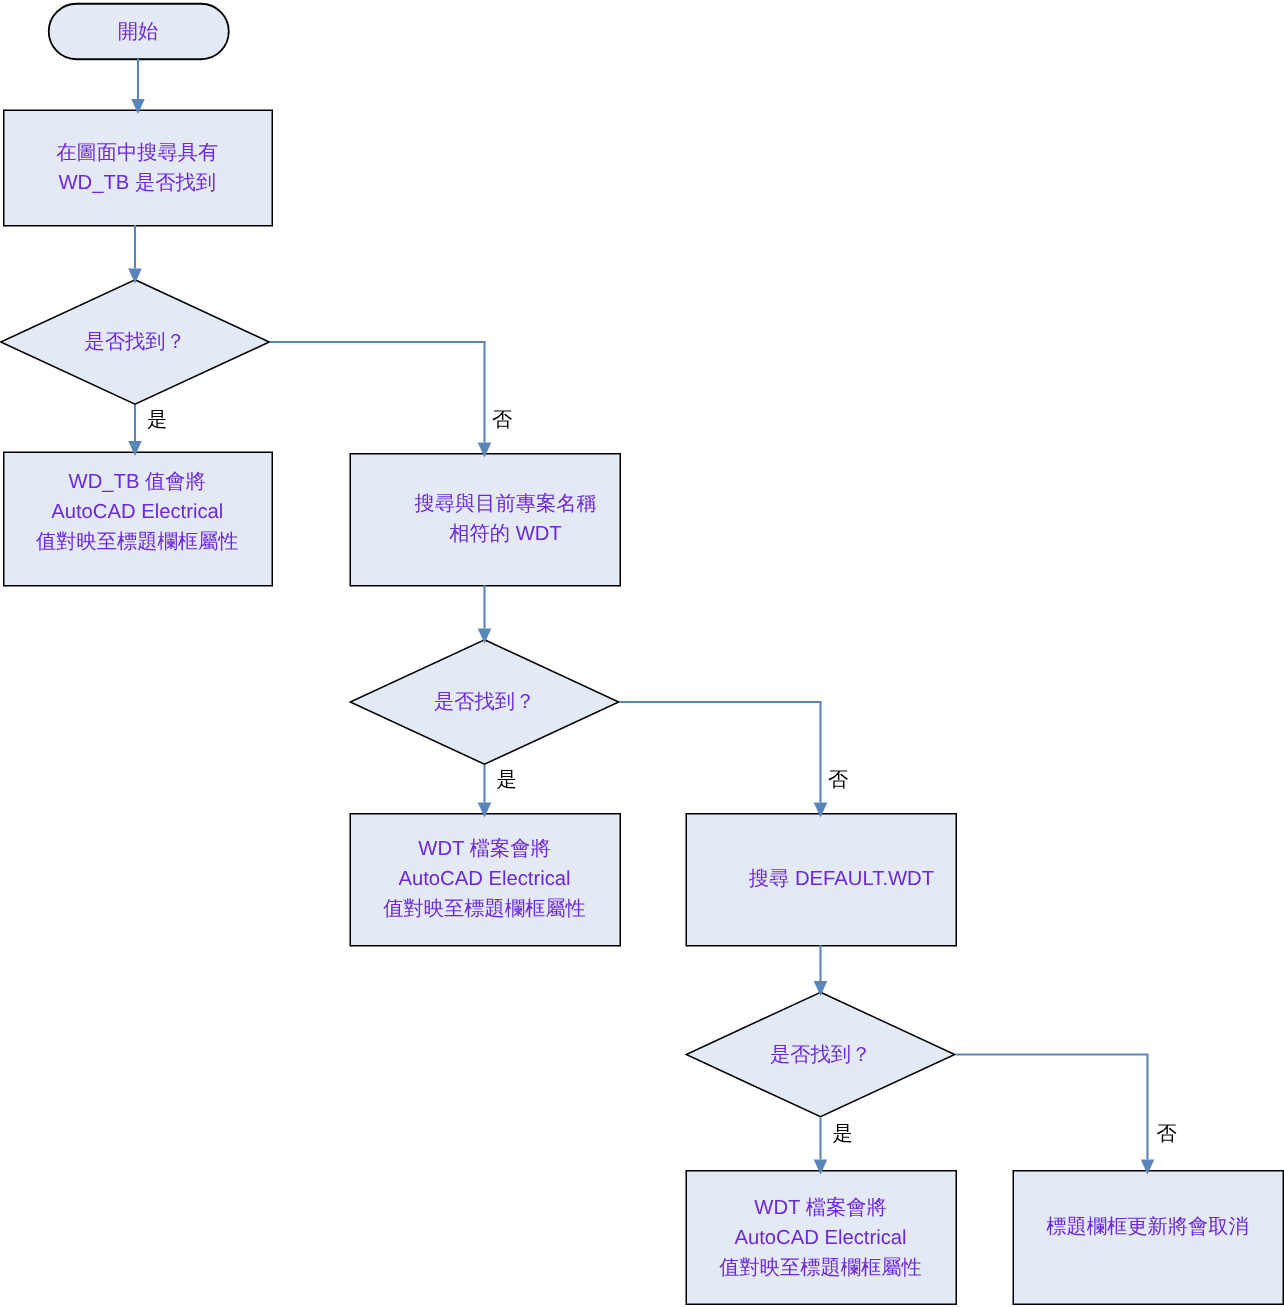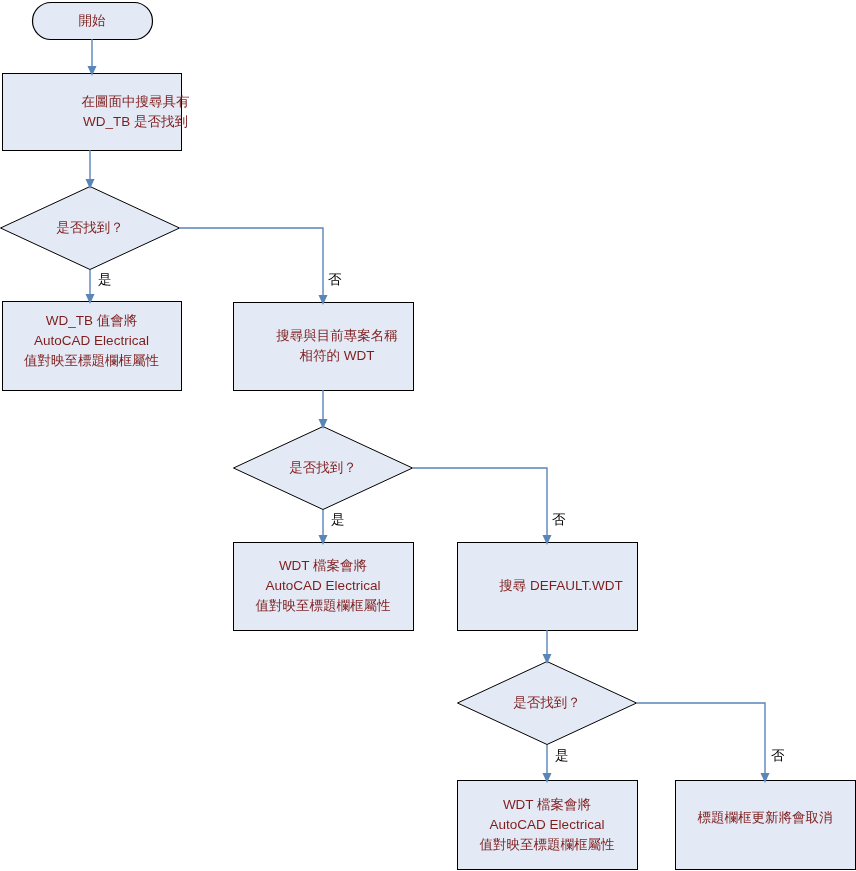--- a/index.html
+++ b/index.html
@@ -42,21 +42,21 @@
   .connector-arrow {
     fill: #5a85b8;
   }
   .node-label {
     position: absolute;
     display: flex;
     flex-direction: column;
     align-items: center;
     justify-content: center;
     text-align: center;
-    color: #7f1d1d;
+    color: #6d28d9;
     font-family: "Liberation Sans", sans-serif;
     font-size: 13.5px;
     line-height: 20px;
     pointer-events: none;
     white-space: pre;
   }
   .node-label .line {
     display: block;
   }
   .edge-label {
@@ -104,21 +104,21 @@
         <path d="M 547 630 L 547 654" class="connector-line"></path>
         <polygon points="542.5,654 551.5,654 547,664" class="connector-arrow"></polygon>
         <path d="M 547 745 L 547 773" class="connector-line"></path>
         <polygon points="542.5,773 551.5,773 547,783" class="connector-arrow"></polygon>
         <path d="M 637 703 L 765 703 L 765 773" class="connector-line"></path>
         <polygon points="760.5,773 769.5,773 765,783" class="connector-arrow"></polygon>
       </g>
   </svg>
   <div id="labels-layer">
       <div class="node-label" style="left: 32px; top: 2px; width: 120px; height: 37px;"><span class="line">開始</span></div>
-      <div class="node-label" style="left: 2px; top: 73px; width: 179px; height: 77px; margin-left: 44px;"><span class="line">在圖面中搜尋具有</span><span class="line">WD_TB 是否找到</span></div>
+      <div class="node-label" style="left: 2px; top: 73px; width: 179px; height: 77px;"><span class="line">在圖面中搜尋具有</span><span class="line">WD_TB 是否找到</span></div>
       <div class="node-label" style="left: 0px; top: 186px; width: 180px; height: 84px;"><span class="line">是否找到？</span></div>
       <div class="node-label" style="left: 2px; top: 301px; width: 179px; height: 80px;"><span class="line">WD_TB 值會將</span><span class="line">AutoCAD Electrical</span><span class="line">值對映至標題欄框屬性</span></div>
       <div class="node-label" style="left: 233px; top: 302px; width: 208px; height: 88px;"><span class="line">搜尋與目前專案名稱</span><span class="line">相符的 WDT</span></div>
       <div class="node-label" style="left: 233px; top: 426px; width: 180px; height: 84px;"><span class="line">是否找到？</span></div>
       <div class="node-label" style="left: 233px; top: 542px; width: 180px; height: 88px;"><span class="line">WDT 檔案會將</span><span class="line">AutoCAD Electrical</span><span class="line">值對映至標題欄框屬性</span></div>
       <div class="node-label" style="left: 457px; top: 542px; width: 208px; height: 88px;"><span class="line">搜尋 DEFAULT.WDT</span></div>
       <div class="node-label" style="left: 457px; top: 661px; width: 180px; height: 84px;"><span class="line">是否找到？</span></div>
       <div class="node-label" style="left: 457px; top: 780px; width: 180px; height: 89px;"><span class="line">WDT 檔案會將</span><span class="line">AutoCAD Electrical</span><span class="line">值對映至標題欄框屬性</span></div>
       <div class="node-label" style="left: 675px; top: 780px; width: 180px; height: 75px;"><span class="line">標題欄框更新將會取消</span></div>
       <div class="edge-label" style="left: 98px; top: 272px;">是</div>

